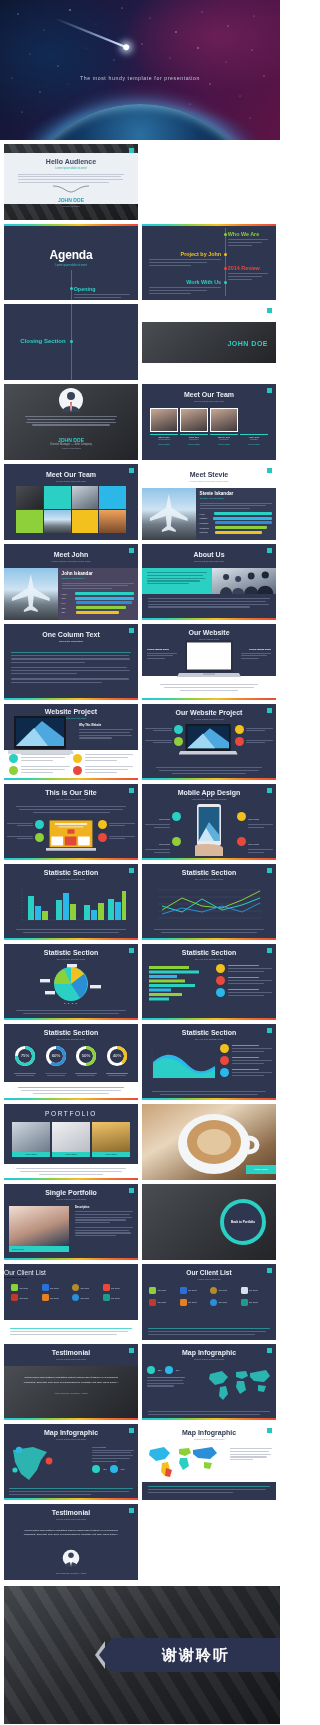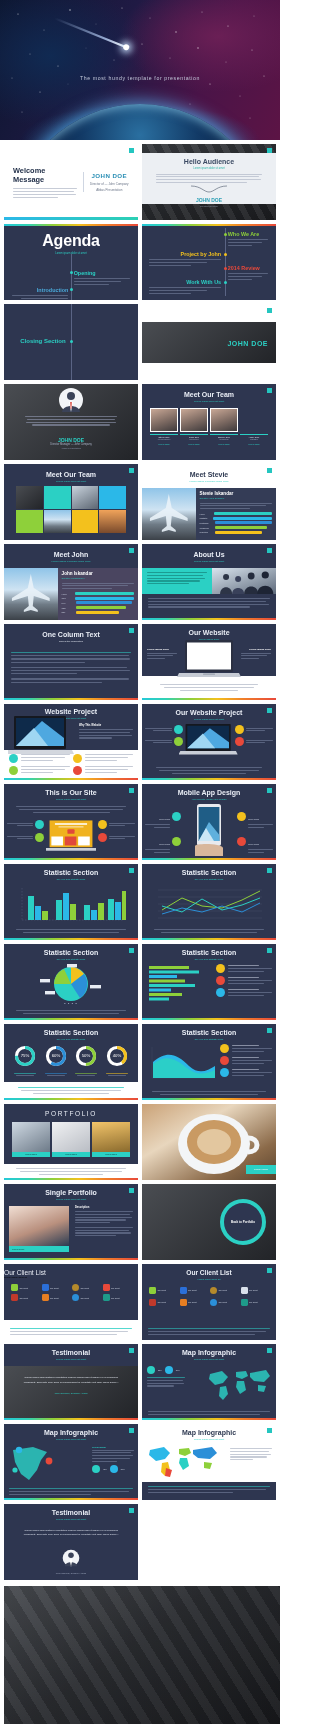--- a/index.html
+++ b/index.html
@@ -116,21 +116,21 @@
   }
   .s-hello .panel { position:absolute; left:0; right:0; top:9px; bottom:16px; background:#eceff3; padding:5px 14px; }
   .s-hello h3 { text-align:center;font-size:7px;color:#3c4a63;font-weight:bold; }
   .s-hello .sub2 { text-align:center;font-size:2.6px;color:#2bb5a8;margin-top:1.5px;margin-bottom:4px; }
   .s-hello .sig { text-align:center;color:#2b9fb5;font-size:5px;font-weight:bold;margin-top:4px; }
   .s-hello .sigrole { text-align:center;font-size:2.4px;color:#8a93a3;margin-top:1.5px; }
   .swoosh { display:block; margin:2px auto 0; }
 
   
   .s-agenda { position:relative;height:100%; }
-  .s-agenda h3 { text-align:center;color:#ffffff;font-size:16px;font-weight:bold;margin-top:8px;letter-spacing:-.2px; }
+  .s-agenda h3 { text-align:center;color:#ffffff;font-size:12px;font-weight:bold;margin-top:24px;letter-spacing:-.2px; }
   .s-agenda .sub2 { text-align:center;color:#2bd0c4;font-size:2.6px;margin-top:2px; }
   .vline { position:absolute; left:50%; top:22px; bottom:0; width:1px; background:#5a6484; }
   .tl-item { position:absolute; }
   .tl-item .hd { font-size:5.4px;font-weight:bold; }
   .tl-item .bd { margin-top:2px; }
   .tl-dot { position:absolute;width:3px;height:3px;background:#2bd0c4;border-radius:50%; }
 
   
   .s-who { position:relative;height:100%; }
   .s-who .vl { position:absolute;left:62%;top:4px;bottom:4px;width:1px;background:#5a6484; }
@@ -230,40 +230,20 @@
     </g>
   </svg>
   <div class="comet"></div>
   <div class="planet"></div>
   <div class="hero-sub">The most hundy template for presentation</div>
 </div>
 
 <div class="sheet">
 
   <div class="row">
-    <div class="slide light">
-      <div class="sqbadge"></div>
-      <div class="s-welcome">
-        <div class="left">
-          <h3>Welcome Message</h3>
-          <div class="lines lightbg">
-            <div class="ln" style="width:100%"></div>
-              <div class="ln" style="width:96%"></div>
-            <div class="ln" style="width:99%"></div>
-              <div class="ln" style="width:70%"></div>
-          </div>
-        </div>
-        <div class="right">
-          <div class="name">JOHN DOE</div>
-          <div class="role">Director of — John Company</div>
-          <div class="role">Abbas Presentation</div>
-        </div>
-      </div>
-      <div class="welcome-bottombar"></div>
-    </div>
 
     <div class="slide">
       <div class="s-hello">
         <div class="photo"></div>
         <div class="sqbadge" style="z-index:3"></div>
         <div class="panel">
           <h3>Hello Audience</h3>
           <div class="sub2">Lorem ipsum dolor sit amet</div>
           <div class="lines lightbg">
             <div class="ln" style="width:100%"></div>
@@ -1427,13 +1407,16 @@
       <div style="position:absolute;left:0;right:0;bottom:6px;text-align:center;color:#9aa4bb;font-size:2.2px">John Iskandar, Designer Abbas</div>
     </div>
     <div class="slide" style="background:#ffffff"></div>
   </div>
 
 </div>
 
 <div class="final">
   <div class="texture"></div>
   <div class="edge-l"></div>
+  <div class="banner">
+    <span class="thanks">谢谢聆听</span>
+  </div>
 </div>
 
 </body></html>

